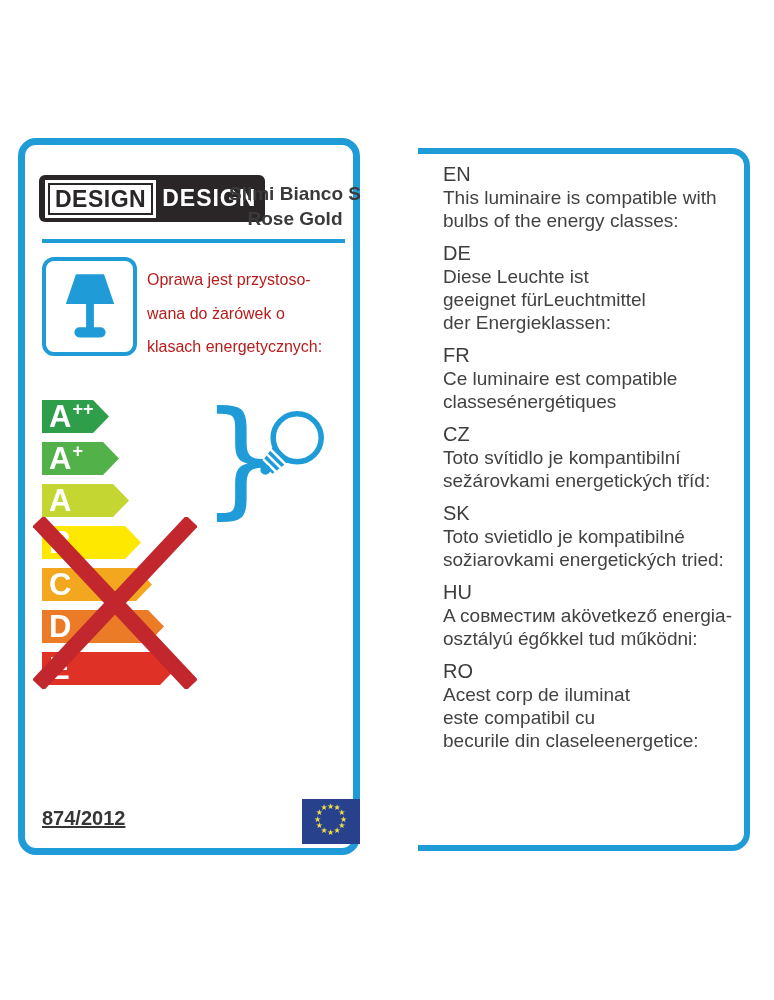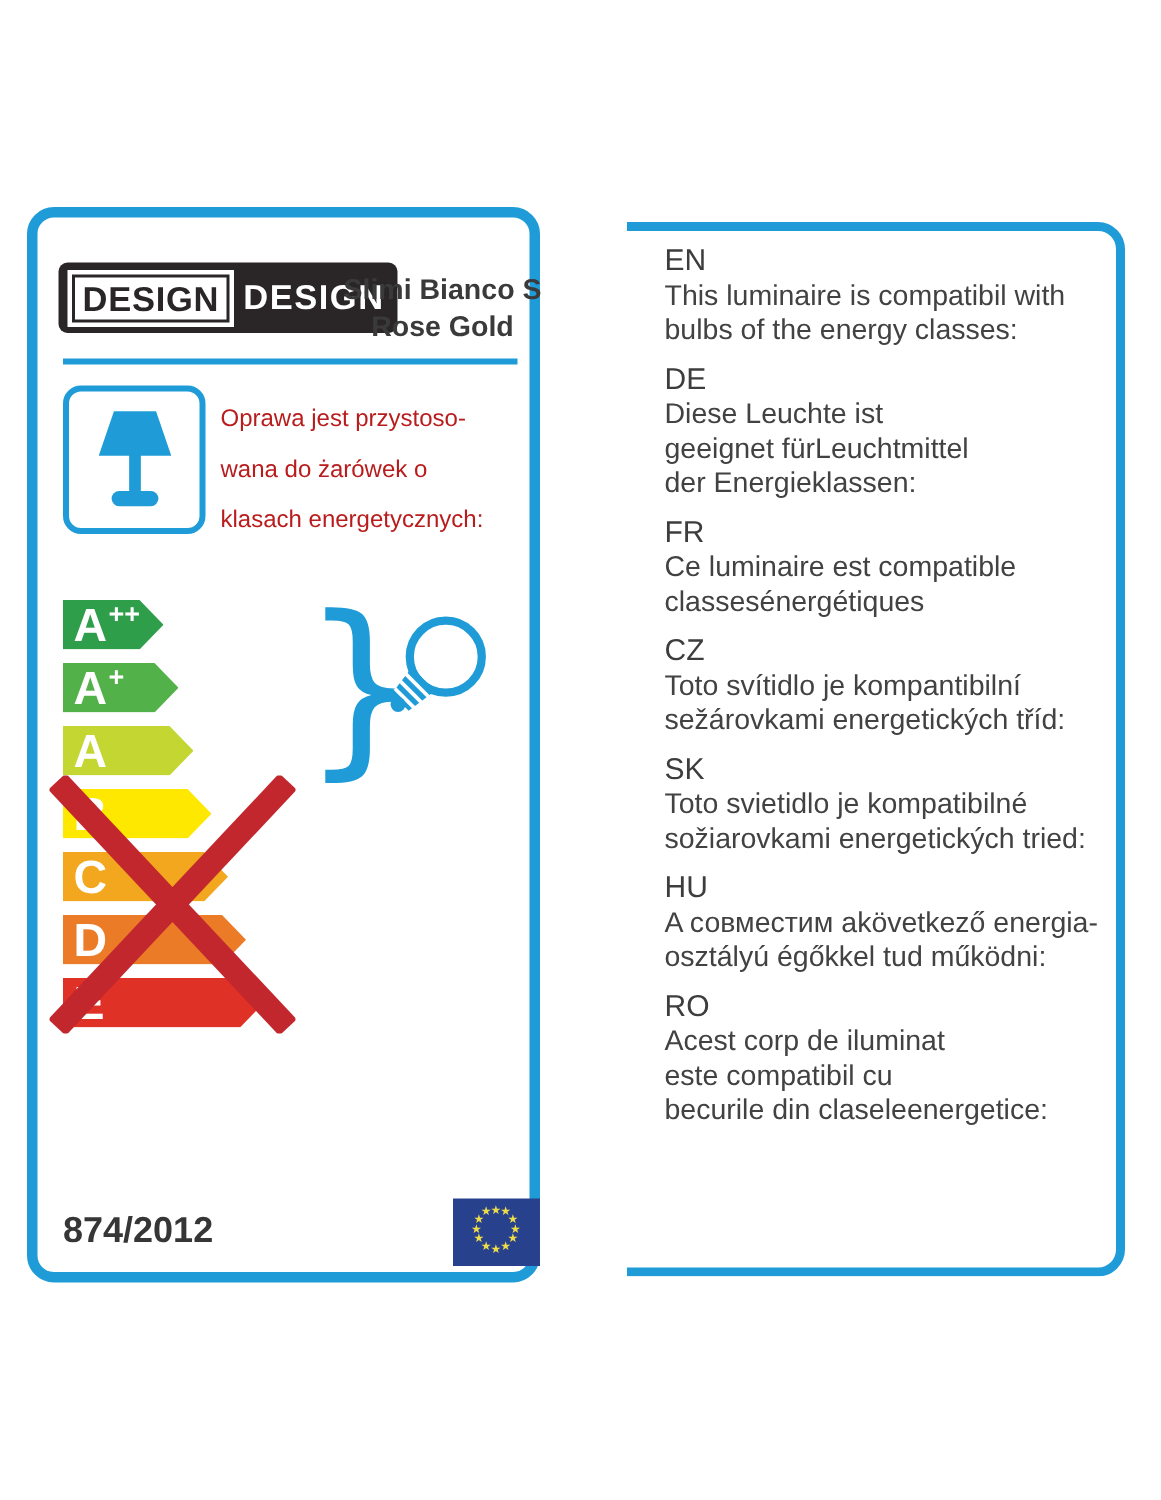--- a/index.html
+++ b/index.html
@@ -58,21 +58,21 @@
 
   .cross-svg{position:absolute;left:8px;top:372px;}
 
   .brace{
     position:absolute;left:176px;top:243px;height:140px;
     font-size:127px;line-height:138px;color:var(--accent);
     font-family:"DejaVu Sans",sans-serif;font-weight:normal;
   }
   .bulb-svg{position:absolute;left:213px;top:256px;}
 
-  .regulation{position:absolute;left:17px;top:662px;font-size:24px;font-weight:bold;color:#363636;}
+  .regulation{position:absolute;left:17px;top:662px;font-size:20px;font-weight:bold;color:#363636;text-decoration:underline;}
   .eu-flag{
     position:absolute;left:277px;top:654px;width:58px;height:45px;
     background:var(--flagBlue);
   }
   .eu-star{
     position:absolute;font-size:8px;line-height:8px;color:var(--starYellow);
     font-family:"DejaVu Sans",sans-serif;
   }
 
   
@@ -177,21 +177,21 @@
       <span class="eu-star" style="left: 13.7417px; top: 23px;">★</span>
       <span class="eu-star" style="left: 12px; top: 16.5px;">★</span>
       <span class="eu-star" style="left: 13.7417px; top: 10px;">★</span>
       <span class="eu-star" style="left: 18.5px; top: 5.24167px;">★</span>
     </div>
 </div>
 
 <div class="right-panel" id="languages-list">
     <div class="lang-block">
       <div class="lang-code">EN</div>
-      <div class="lang-line">This luminaire is compatibil with</div>
+      <div class="lang-line">This luminaire is compatible with</div>
       <div class="lang-line">bulbs of the energy classes:</div>
     </div>
     <div class="lang-block">
       <div class="lang-code">DE</div>
       <div class="lang-line">Diese Leuchte ist</div>
       <div class="lang-line">geeignet fürLeuchtmittel</div>
       <div class="lang-line">der Energieklassen:</div>
     </div>
     <div class="lang-block">
       <div class="lang-code">FR</div>

